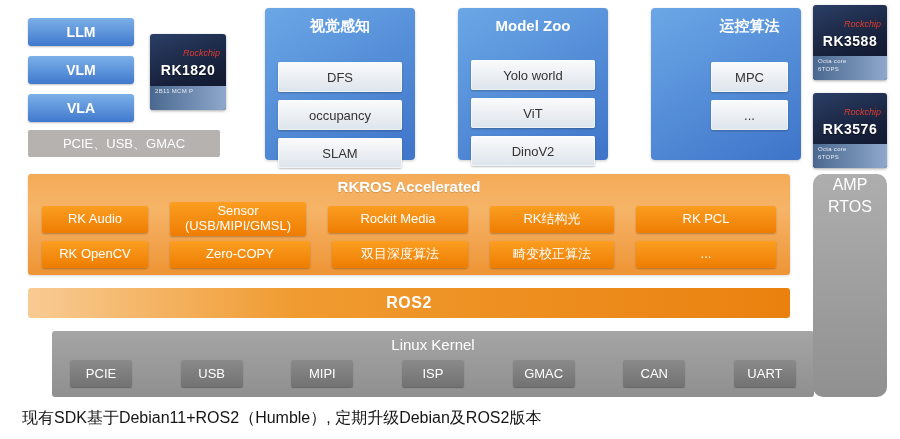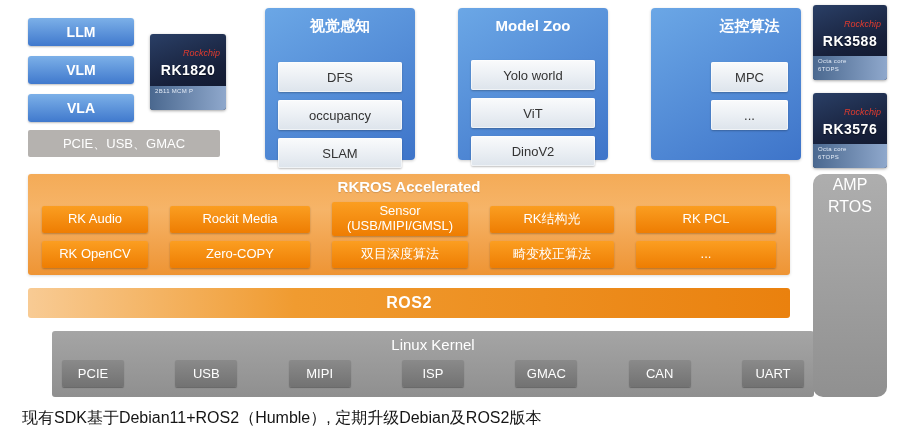--- a/index.html
+++ b/index.html
@@ -58,21 +58,21 @@
   
   .ros2{position:absolute;left:28px;top:288px;width:762px;height:30px;border-radius:3px;
     background:linear-gradient(90deg,#f8cb94 0%,#f09b30 35%,#ea810e 100%);
     color:#fff;font-size:16px;font-weight:700;letter-spacing:.5px;
     display:flex;align-items:center;justify-content:center;}
 
   
   .kernel{position:absolute;left:28px;top:331px;width:762px;height:66px;border-radius:3px;box-sizing:border-box;
     background:linear-gradient(180deg,#a5a5a5,#8f8f8f);margin-left:24px;}
   .kernel-title{text-align:center;color:#fff;font-size:15px;margin-top:5px;}
-  .kernel-row{display:flex;justify-content:space-between;padding:0 10px;margin-top:7px;}
+  .kernel-row{display:flex;justify-content:space-between;padding:0 18px;margin-top:7px;}
   .kernel-item{width:62px;height:27px;border-radius:2px;background:linear-gradient(180deg,#8a8a8a,#727272);
     color:#fff;font-size:13px;display:flex;align-items:center;justify-content:center;
     box-shadow:0 1px 1px rgba(0,0,0,.3);}
 
   
   .amp{position:absolute;left:813px;top:174px;width:74px;height:223px;border-radius:10px;
     background:linear-gradient(180deg,#aeaeae,#909090);color:#fff;font-size:16px;
     display:flex;flex-direction:column;align-items:center;line-height:1.35;}
 
   .footer{position:absolute;left:22px;top:408px;font-size:16px;color:#151515;font-weight:500;}
@@ -137,22 +137,22 @@
     <div class="chip-band">
       <span class="tiny">Octa core</span>
       <span class="tiny">6TOPS</span>
     </div>
   </div>
 
   <div class="rkros">
     <div class="rkros-title">RKROS Accelerated</div>
     <div class="rkros-row r1">
       <div class="rkros-cell w1">RK Audio</div>
+      <div class="rkros-cell w3">Sensor (USB/MIPI/GMSL)</div>
       <div class="rkros-cell w2">Rockit Media</div>
-      <div class="rkros-cell w3">Sensor (USB/MIPI/GMSL)</div>
       <div class="rkros-cell w4">RK结构光</div>
       <div class="rkros-cell w5">RK PCL</div>
     </div>
     <div class="rkros-row r2">
       <div class="rkros-cell w1">RK OpenCV</div>
       <div class="rkros-cell w2">Zero-COPY</div>
       <div class="rkros-cell w3">双目深度算法</div>
       <div class="rkros-cell w4">畸变校正算法</div>
       <div class="rkros-cell w5">...</div>
     </div>

